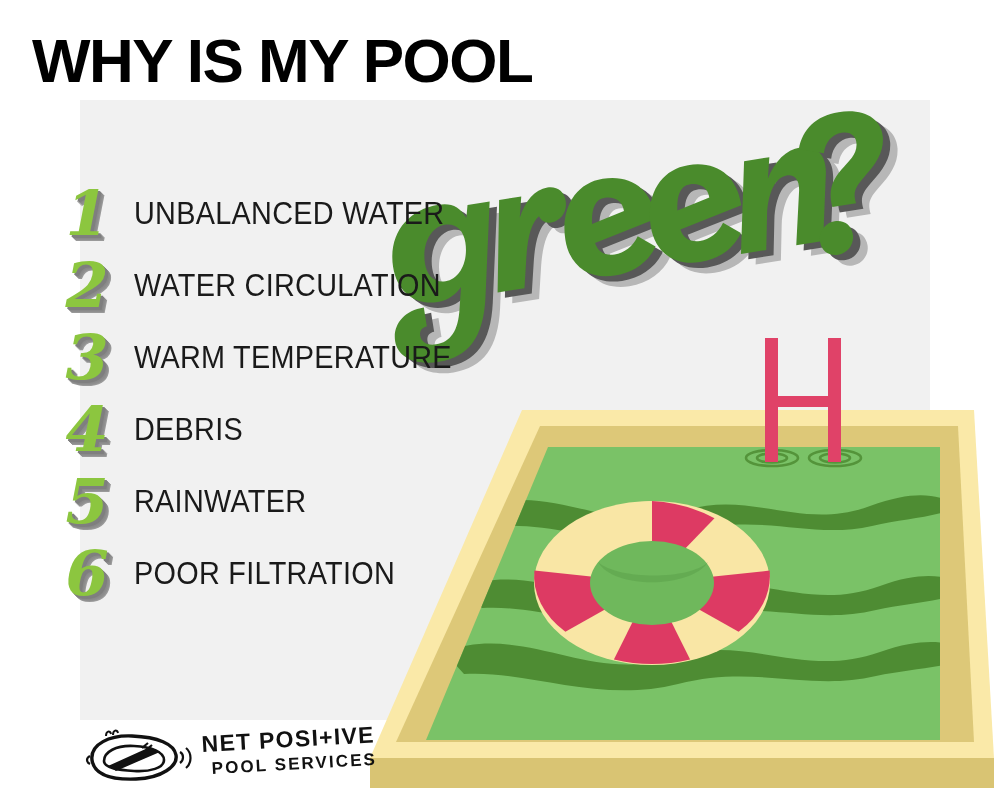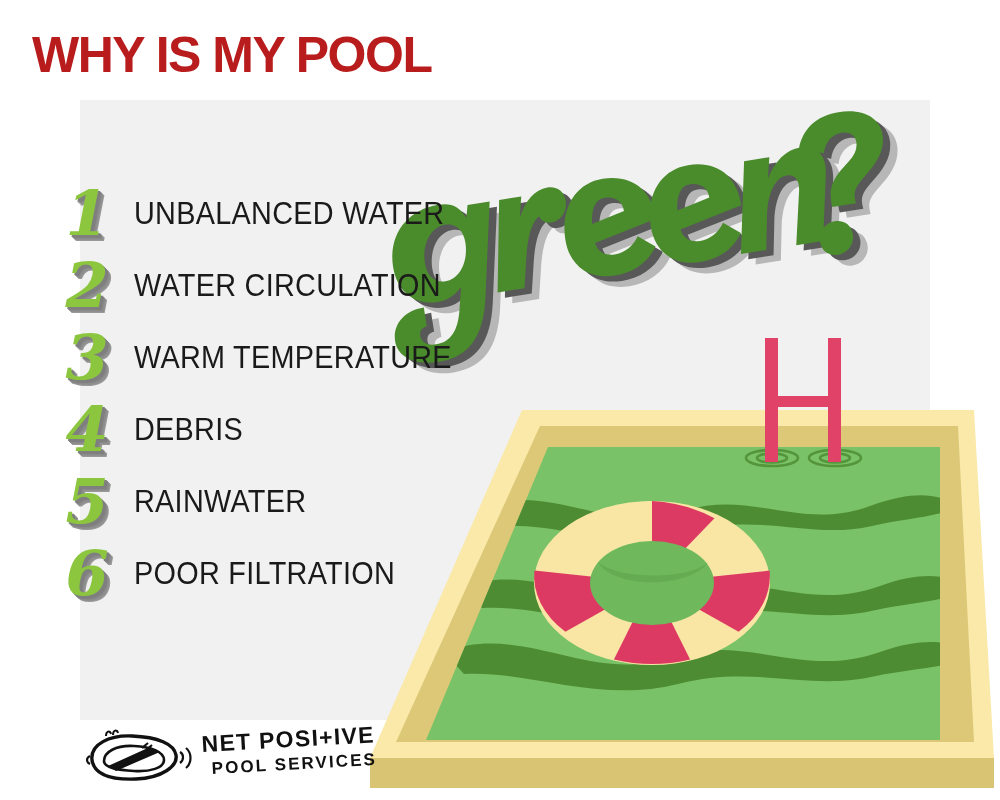--- a/index.html
+++ b/index.html
@@ -28,23 +28,23 @@
     background: #f1f1f1;
   }
 
   
   #headline {
     position: absolute;
     left: 32px;
     top: 30px;
     font-family: "Liberation Sans", sans-serif;
     font-weight: bold;
-    font-size: 50px;
+    font-size: 62px;
     letter-spacing: -1.5px;
-    color: #b91c1c;
+    color: #000000;
     white-space: nowrap;
     line-height: 1;
     text-align: center;
   }
 
   
   #script-word {
     position: absolute;
     left: 432px;
     top: 92px;

